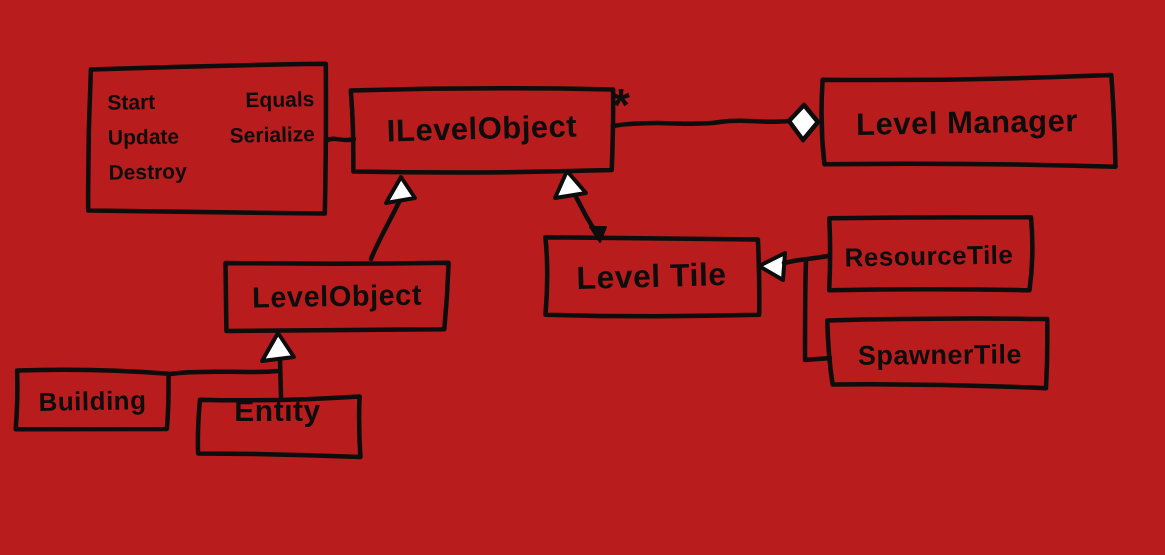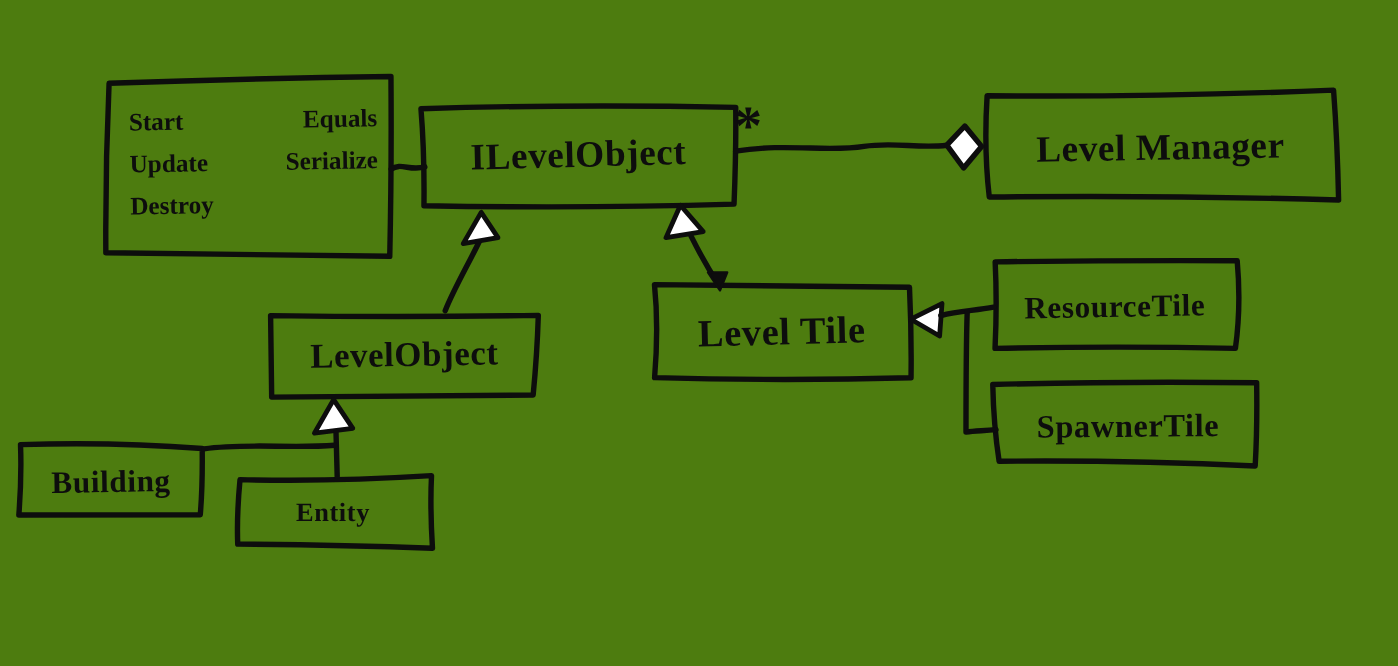--- a/index.html
+++ b/index.html
@@ -1,21 +1,21 @@
 <!DOCTYPE html>
 <html><head>
 <meta charset="utf-8">
 <style>
   html,body{margin:0;padding:0;background:#ffffff;}
   .canvas{
     position:relative;
     width:1165px;height:555px;
-    background:#4d7c0f;
+    background:#b91c1c;
     overflow:hidden;
-    font-family:Liberation Serif, serif;
+    font-family:Liberation Sans, sans-serif;
     color:#0d0d0d;
   }
   .canvas svg{position:absolute;left:0;top:0;}
   .lbl{
     position:absolute;
     display:flex;align-items:center;justify-content:center;
     font-weight:bold;
     white-space:nowrap;
     letter-spacing:0.5px;
     color:#0d0d0d;
@@ -95,17 +95,17 @@
   <div class="lbl" style="left:228px;top:260px;width:218px;height:72px;font-size:29px;transform:rotate(-1deg);">LevelObject</div>
 
   <div class="lbl" style="left:545px;top:240px;width:213px;height:73px;font-size:32px;transform:rotate(-1.5deg);">Level Tile</div>
 
   <div class="lbl" style="left:828px;top:219px;width:202px;height:74px;font-size:26px;transform:rotate(-1deg);">ResourceTile</div>
 
   <div class="lbl" style="left:830px;top:323px;width:220px;height:65px;font-size:27px;transform:rotate(-0.5deg);">SpawnerTile</div>
 
   <div class="lbl" style="left:17px;top:373px;width:151px;height:57px;font-size:26px;transform:rotate(-1deg);">Building</div>
 
-  <div class="lbl" style="left:198px;top:398px;width:159px;height:57px;font-size:22px;">Entity</div>
+  <div class="lbl" style="left:198px;top:382px;width:159px;height:57px;font-size:30px;">Entity</div>
 
   <div class="star" style="left:612px;top:82px;">*</div>
 
 </div>
 
 </body></html>

